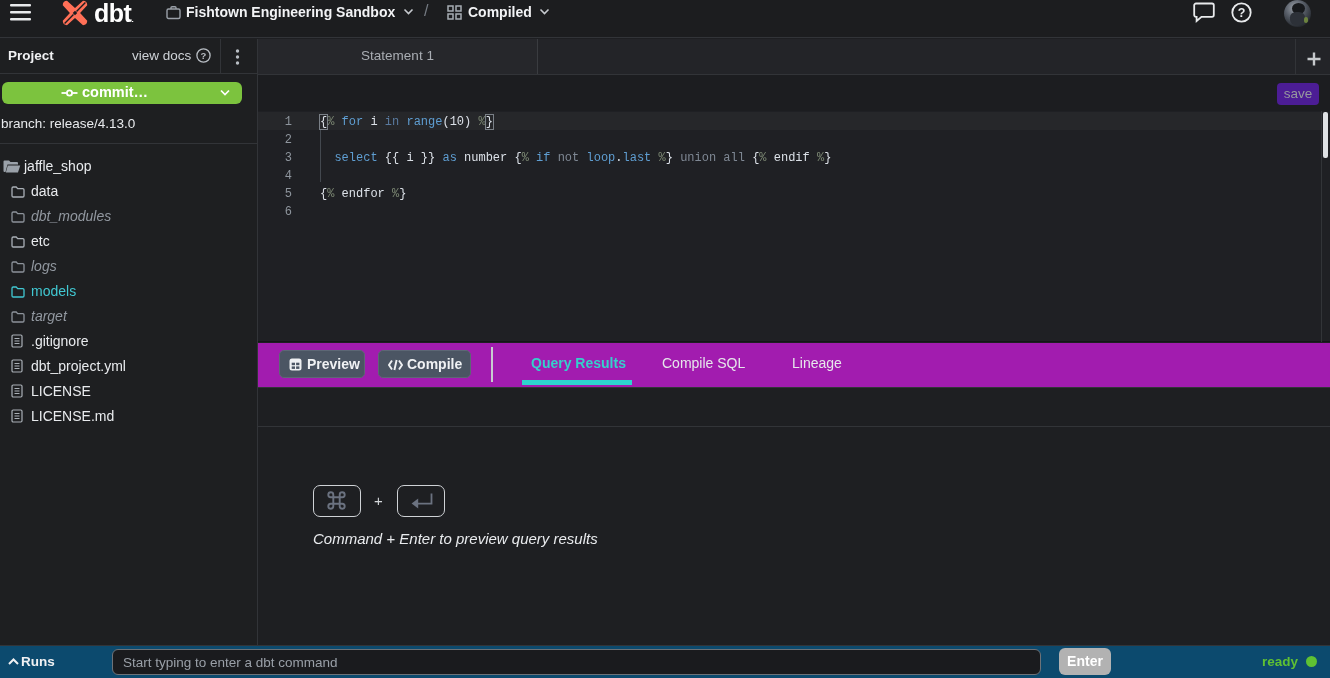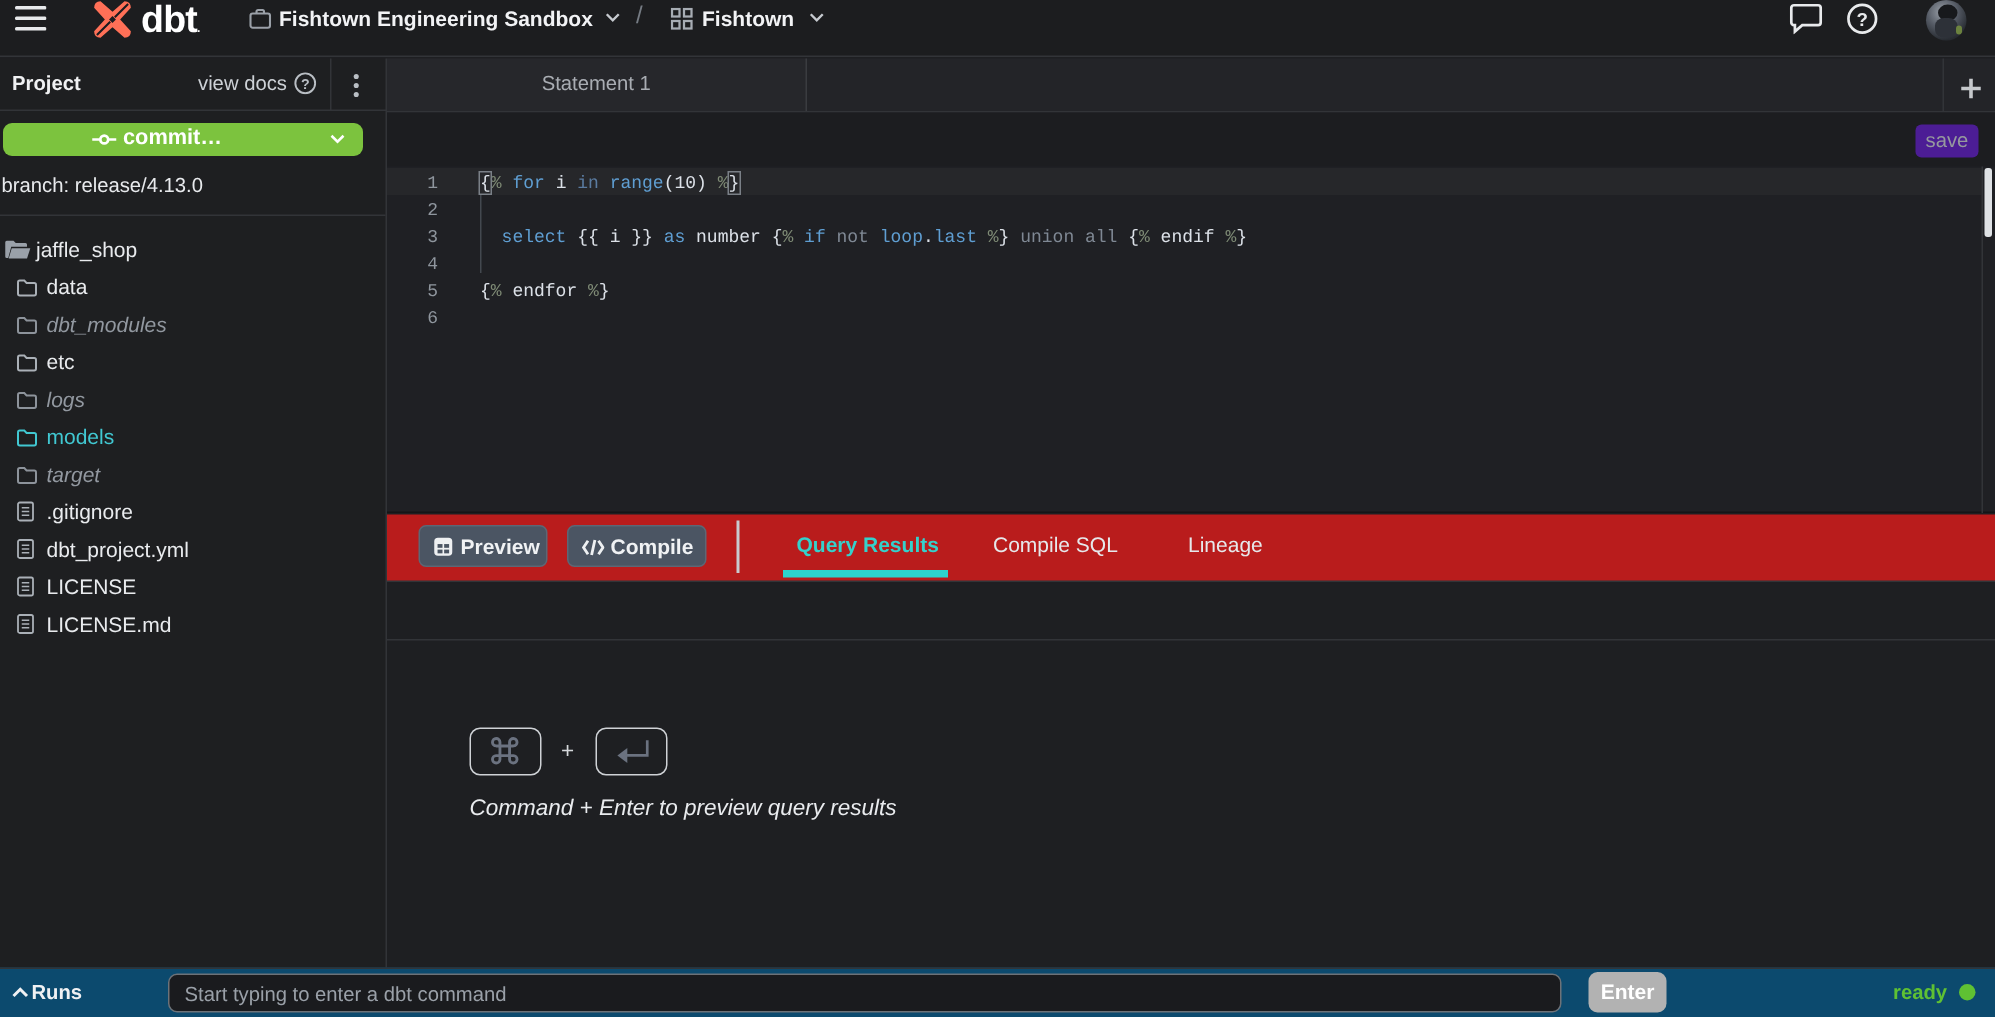--- a/index.html
+++ b/index.html
@@ -36,21 +36,21 @@
         <path d="M1.5 1.5 L5.5 5.5 L9.5 1.5"></path>
       </svg>
     <div class="abs" style="left:424px;top:2px;color:#757b83;font-size:16px;">/</div>
 
     <svg class="abs" style="left:447px;top:5px;" width="15" height="15" viewBox="0 0 15 15" fill="none" stroke="#a7adb4" stroke-width="1.5">
       <rect x="1" y="1" width="5" height="5"></rect>
       <rect x="9" y="1" width="5" height="5"></rect>
       <rect x="1" y="9" width="5" height="5"></rect>
       <rect x="9" y="9" width="5" height="5"></rect>
     </svg>
-    <div class="abs" style="left:468px;top:4px;color:#f2f3f5;font-size:14px;font-weight:bold;">Fishtown</div>
+    <div class="abs" style="left:468px;top:4px;color:#f2f3f5;font-size:14px;font-weight:bold;">Compiled</div>
     <svg class="abs" style="left:539px;top:8px;" width="11" height="8" viewBox="0 0 11 8" fill="none" stroke="#c6cacf" stroke-width="1.6">
         <path d="M1.5 1.5 L5.5 5.5 L9.5 1.5"></path>
       </svg>
 
     <svg class="abs" style="left:1193px;top:2px;" width="22" height="21" viewBox="0 0 22 21" fill="none" stroke="#e8eaec" stroke-width="1.8">
       <path d="M3 1.5 H19 A1.8 1.8 0 0 1 20.8 3.3 V13 A1.8 1.8 0 0 1 19 14.8 H8.5 L3.6 19 V14.8 H3 A1.8 1.8 0 0 1 1.2 13 V3.3 A1.8 1.8 0 0 1 3 1.5 Z"></path>
     </svg>
     <svg class="abs" style="left:1231px;top:2px;" width="21" height="21" viewBox="0 0 21 21">
       <circle cx="10.5" cy="10.5" r="9.2" fill="none" stroke="#e8eaec" stroke-width="1.8"></circle>
       <text x="10.5" y="15" text-anchor="middle" font-size="12.5" font-weight="bold" fill="#e8eaec" font-family="Liberation Sans">?</text>
@@ -187,21 +187,21 @@
     <div class="abs" style="left:62px;top:19px;width:1px;height:52px;background:#43484f;"></div>
 
     <div class="abs" style="left:62px;top:2px;line-height:18px;white-space:pre;color:#dce1e8;"><span style="outline:1px solid #7a8087;">{</span><span style="color:#7e8a75;">%</span> <span style="color:#5f9ed2;">for</span> i <span style="color:#5a7ba0;">in</span> <span style="color:#5f9ed2;">range</span>(10) <span style="color:#7e8a75;">%</span><span style="outline:1px solid #7a8087;">}</span></div>
     <div class="abs" style="left:62px;top:38px;line-height:18px;white-space:pre;color:#dce1e8;">  <span style="color:#5f9ed2;">select</span> {{ i }} <span style="color:#5f9ed2;">as</span> number {<span style="color:#7e8a75;">%</span> <span style="color:#5f9ed2;">if</span> <span style="color:#7f8894;">not</span> <span style="color:#5f9ed2;">loop</span>.<span style="color:#5f9ed2;">last</span> <span style="color:#7e8a75;">%</span>} <span style="color:#7f8894;">union all</span> {<span style="color:#7e8a75;">%</span> endif <span style="color:#7e8a75;">%</span>}</div>
     <div class="abs" style="left:62px;top:74px;line-height:18px;white-space:pre;color:#dce1e8;">{<span style="color:#7e8a75;">%</span> endfor <span style="color:#7e8a75;">%</span>}</div>
 
     <div class="abs" style="left:1063px;top:0;width:9px;height:231px;border-left:1px solid #323438;"></div>
     <div class="abs" style="left:1065px;top:1px;width:5px;height:46px;background:#dfe2e5;border-radius:2px;"></div>
   </div>
 
-  <div class="abs" style="left:258px;top:343px;width:1072px;height:45px;background:#b91c1c;border-bottom:1px solid #323438;">
+  <div class="abs" style="left:258px;top:343px;width:1072px;height:45px;background:#a21caf;border-bottom:1px solid #323438;">
 
     <div class="abs" style="left:21px;top:7px;width:86px;height:28px;background:#4b5563;border:1px solid #5d6775;border-radius:5px;">
       <svg class="abs" style="left:9px;top:7px;" width="13" height="13" viewBox="0 0 13 13">
         <rect x="0.5" y="0.5" width="12" height="12" rx="2.5" fill="#eef0f2"></rect>
         <rect x="2.7" y="4.7" width="3.3" height="2.5" fill="#4b5563"></rect>
         <rect x="7.1" y="4.7" width="3.3" height="2.5" fill="#4b5563"></rect>
         <rect x="2.7" y="8.4" width="3.3" height="2.5" fill="#4b5563"></rect>
         <rect x="7.1" y="8.4" width="3.3" height="2.5" fill="#4b5563"></rect>
       </svg>
       <div class="abs" style="left:27px;top:5px;color:#f0f2f4;font-size:14px;font-weight:bold;">Preview</div>

